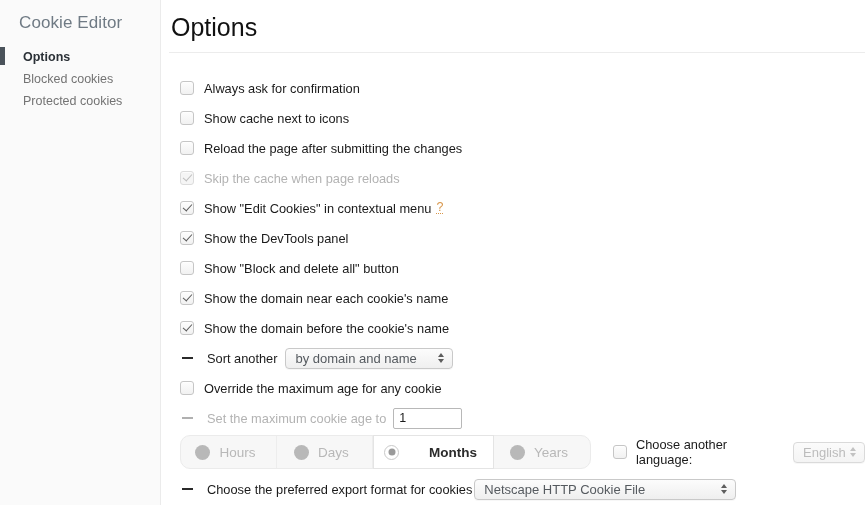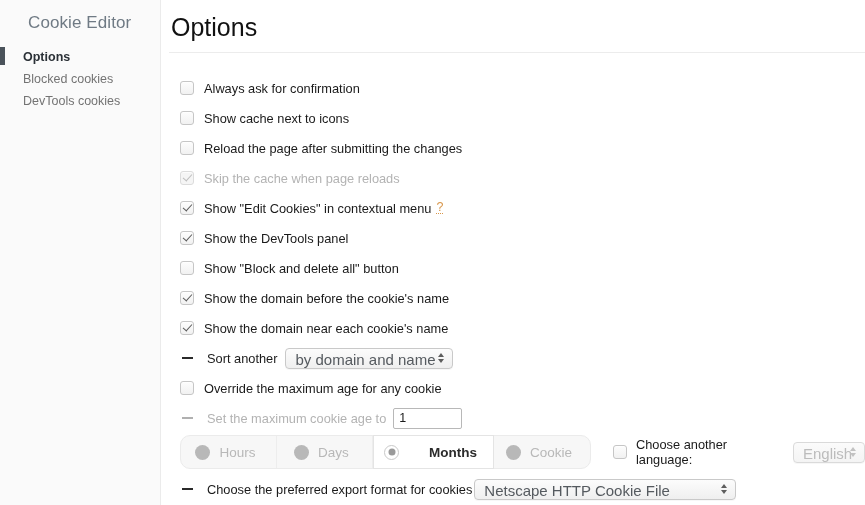--- a/index.html
+++ b/index.html
@@ -19,21 +19,21 @@
     min-width: 161px;
     height: 505px;
     background: #fafafa;
     border-right: 1px solid #ebebeb;
     padding-top: 13px;
     position: relative;
   }
   .brand {
     font-size: 17px;
     color: #6f7a84;
-    padding-left: 28px;
+    padding-left: 19px;
     letter-spacing: 0.1px;
     font-weight: 400;
     margin-bottom: 13px;
   }
   .nav-item {
     position: relative;
     font-size: 12.5px;
     padding: 3px 0 3px 23px;
     color: #737373;
     line-height: 16px;
@@ -121,26 +121,26 @@
     border-bottom: 1px dotted #d8964a;
     cursor: pointer;
     line-height: 11px;
     display: inline-block;
   }
 
   
   .sel {
     position: relative;
     display: inline-flex;
-    align-items: flex-end;
+    align-items: center;
     height: 21px;
     border: 1px solid #c9c9c9;
     border-radius: 4px;
     background: linear-gradient(180deg,#fcfcfc 0%,#efefef 100%);
-    font-size: 15px;
+    font-size: 13px;
     color: #555a5f;
     padding: 0 22px 0 9px;
     cursor: pointer;
     box-shadow: 0 1px 0 rgba(0,0,0,.03);
   }
   .sel.disabled { color: #bcbcbc; border-color: #dadada;
     background: linear-gradient(180deg,#fbfbfb 0%,#f4f4f4 100%); cursor: default; }
   .sel .arrows {
     position: absolute;
     right: 7px; top: 50%;
@@ -262,21 +262,21 @@
   <div class="sidebar">
     <div class="brand">Cookie Editor</div>
 
     <div class="nav-item active">
       <span>Options</span>
     </div>
     <div class="nav-item">
       <span>Blocked cookies</span>
     </div>
     <div class="nav-item">
-      <span>DevTools cookies</span>
+      <span>Protected cookies</span>
     </div>
   </div>
 
   <div class="main">
     <div class="page-title">Options</div>
     <div class="title-rule"></div>
 
     <div class="content">
 
       <div class="opt-row">
@@ -310,26 +310,26 @@
         <span class="lbl">Show the DevTools panel</span>
       </div>
 
       <div class="opt-row">
         <span class="cb"></span>
         <span class="lbl">Show "Block and delete all" button</span>
       </div>
 
       <div class="opt-row">
         <span class="cb checked"></span>
+        <span class="lbl">Show the domain near each cookie's name</span>
+      </div>
+
+      <div class="opt-row">
+        <span class="cb checked"></span>
         <span class="lbl">Show the domain before the cookie's name</span>
-      </div>
-
-      <div class="opt-row">
-        <span class="cb checked"></span>
-        <span class="lbl">Show the domain near each cookie's name</span>
       </div>
 
       <div class="opt-row">
         <span class="dash"></span>
         <span class="lbl">Sort another</span>
         <span class="sel sel-sort">
           <span>by domain and name</span>
           <span class="arrows">
               <i class="up"></i>
               <i class="down"></i>
@@ -359,21 +359,21 @@
           <div class="seg">
             <span class="radio-dot"></span>
             <span>Days</span>
           </div>
           <div class="seg selected">
             <span class="radio-dot"></span>
             <span>Months</span>
           </div>
           <div class="seg">
             <span class="radio-dot"></span>
-            <span>Cookie</span>
+            <span>Years</span>
           </div>
         </div>
 
         <div class="lang-block">
           <span class="cb"></span>
           <span class="lbl">Choose another language:</span>
           <span class="sel sel-lang disabled">
             <span>English</span>
             <span class="arrows">
                 <i class="up"></i>

